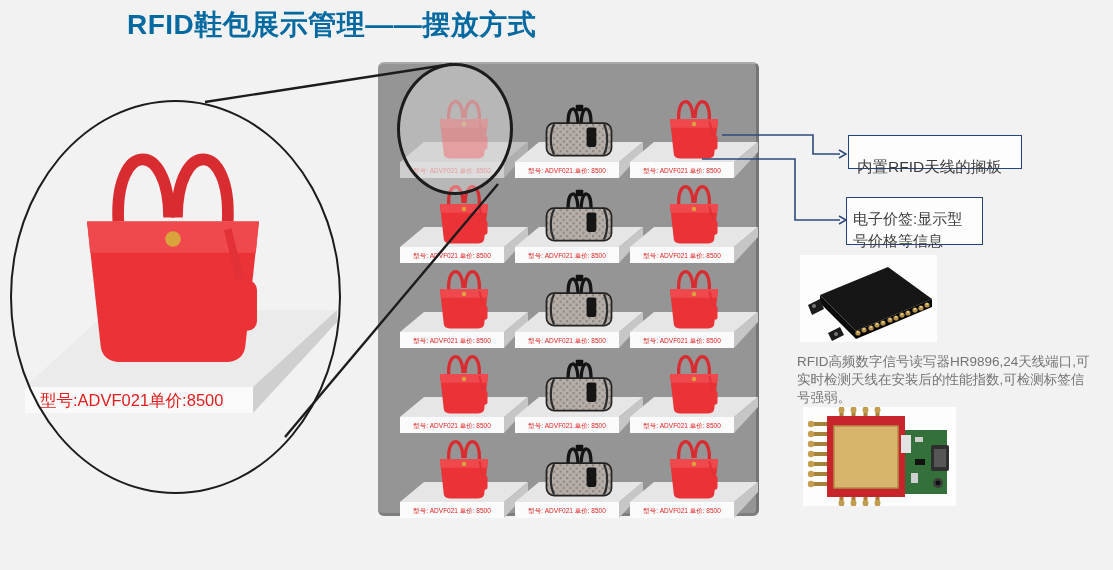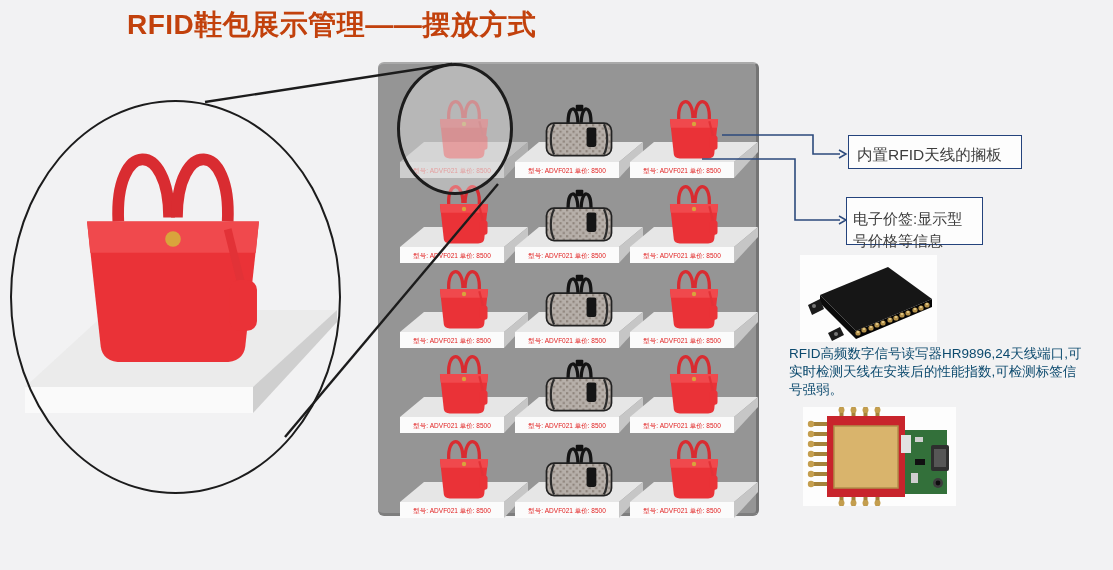--- a/index.html
+++ b/index.html
@@ -1,21 +1,21 @@
 <!DOCTYPE html>
 <html><head>
 <meta charset="utf-8">
 <style>
   html,body{margin:0;padding:0;background:#e8e8e8;}
   .slide{position:relative;width:1113px;height:570px;background:#f2f2f3;overflow:hidden;
          font-family:"Liberation Sans","DejaVu Sans",sans-serif;color:#3f3f3f;}
   .abs{position:absolute;}
 
   
-  .title{left:127px;top:6px;font-size:28px;font-weight:bold;color:#c2410c;letter-spacing:.5px;white-space:nowrap;}
+  .title{left:127px;top:6px;font-size:28px;font-weight:bold;color:#0369a1;letter-spacing:.5px;white-space:nowrap;}
 
   
   .panel{left:378px;top:62px;width:381px;height:454px;background:#959595;border-radius:6px;
          border-top:2px solid #aaa;border-right:3px solid #747474;border-bottom:3px solid #7e7e7e;box-sizing:border-box;}
 
   
   .cell{position:absolute;width:130px;height:80px;}
   .platform{position:absolute;left:0;top:40px;width:130px;height:40px;overflow:visible;}
   .pf-top{fill:#e6e6e6;}
   .pf-side{fill:#c6c6c6;}
@@ -35,31 +35,31 @@
   .big-ellipse{left:10px;top:100px;width:327px;height:390px;border:2.5px solid #1c1c1c;border-radius:50%;}
   .big-shelf{left:22px;top:303px;width:318px;height:115px;overflow:visible;}
   .big-bag{left:48px;top:112px;width:250px;height:258px;filter:blur(.5px);}
   .big-label{left:40px;top:390px;font-size:16.5px;color:#e11d1d;white-space:nowrap;}
 
   
   .overlay{left:0;top:0;width:1113px;height:570px;pointer-events:none;}
 
   
   .callout{background:#fdfdfd;border:1.6px solid #24437c;box-sizing:border-box;color:#3d3d3d;}
-  .c1{left:848px;top:135px;width:174px;height:34px;font-size:15.5px;line-height:30px;padding:4px 8px;white-space:nowrap;}
+  .c1{left:848px;top:135px;width:174px;height:34px;font-size:15.5px;line-height:30px;padding:16px 8px;white-space:nowrap;}
   .c2{left:846px;top:197px;width:137px;height:48px;font-size:15px;line-height:22px;padding:10px 6px;}
 
   
   .photo{background:#fdfdfd;}
   .p1{left:800px;top:255px;width:137px;height:87px;}
   .p2{left:803px;top:407px;width:153px;height:99px;}
   .photo svg{display:block;width:100%;height:100%;}
 
   
-  .desc{left:789px;width:300px;font-size:13.5px;line-height:1.34;color:#0c4a6e;margin:0;}
+  .desc{left:789px;width:300px;font-size:13.5px;line-height:1.34;color:#737373;margin:8px;}
   .d1{top:345px;}
   .d2{top:507px;}
 
   .defs{position:absolute;width:0;height:0;}
 </style>
 </head>
 <body>
 
 <div class="slide">
 
@@ -264,20 +264,21 @@
   <div class="abs small-circle"></div>
 
   <svg class="abs big-shelf" viewBox="0 0 318 115">
     <polygon points="3,84 231,84 315,7 87,7" fill="#ebebeb"></polygon>
     <polygon points="231,84 315,7 315,19 231,110" fill="#cfcfcf"></polygon>
     <rect x="3" y="84" width="228" height="26" fill="#fafafa"></rect>
   </svg>
   <svg class="abs bag big-bag">
     <use href="#sym-tote" width="100%" height="100%"></use>
   </svg>
+  <div class="abs big-label">型号:ADVF021单价:8500</div>
   <div class="abs big-ellipse"></div>
 
   <svg class="abs overlay" viewBox="0 0 1113 570">
     <defs>
       <marker id="arrw" viewBox="0 0 10 10" refX="2" refY="5" markerWidth="10" markerHeight="10" markerUnits="userSpaceOnUse" orient="auto">
         <path d="M1 1 L8 5 L1 9" fill="none" stroke="#2c4a7c" stroke-width="1.5"></path>
       </marker>
     </defs>
     <line x1="205" y1="102" x2="452" y2="64" stroke="#1c1c1c" stroke-width="2.4"></line>
     <line x1="285" y1="437" x2="498" y2="184" stroke="#1c1c1c" stroke-width="2.4"></line>

